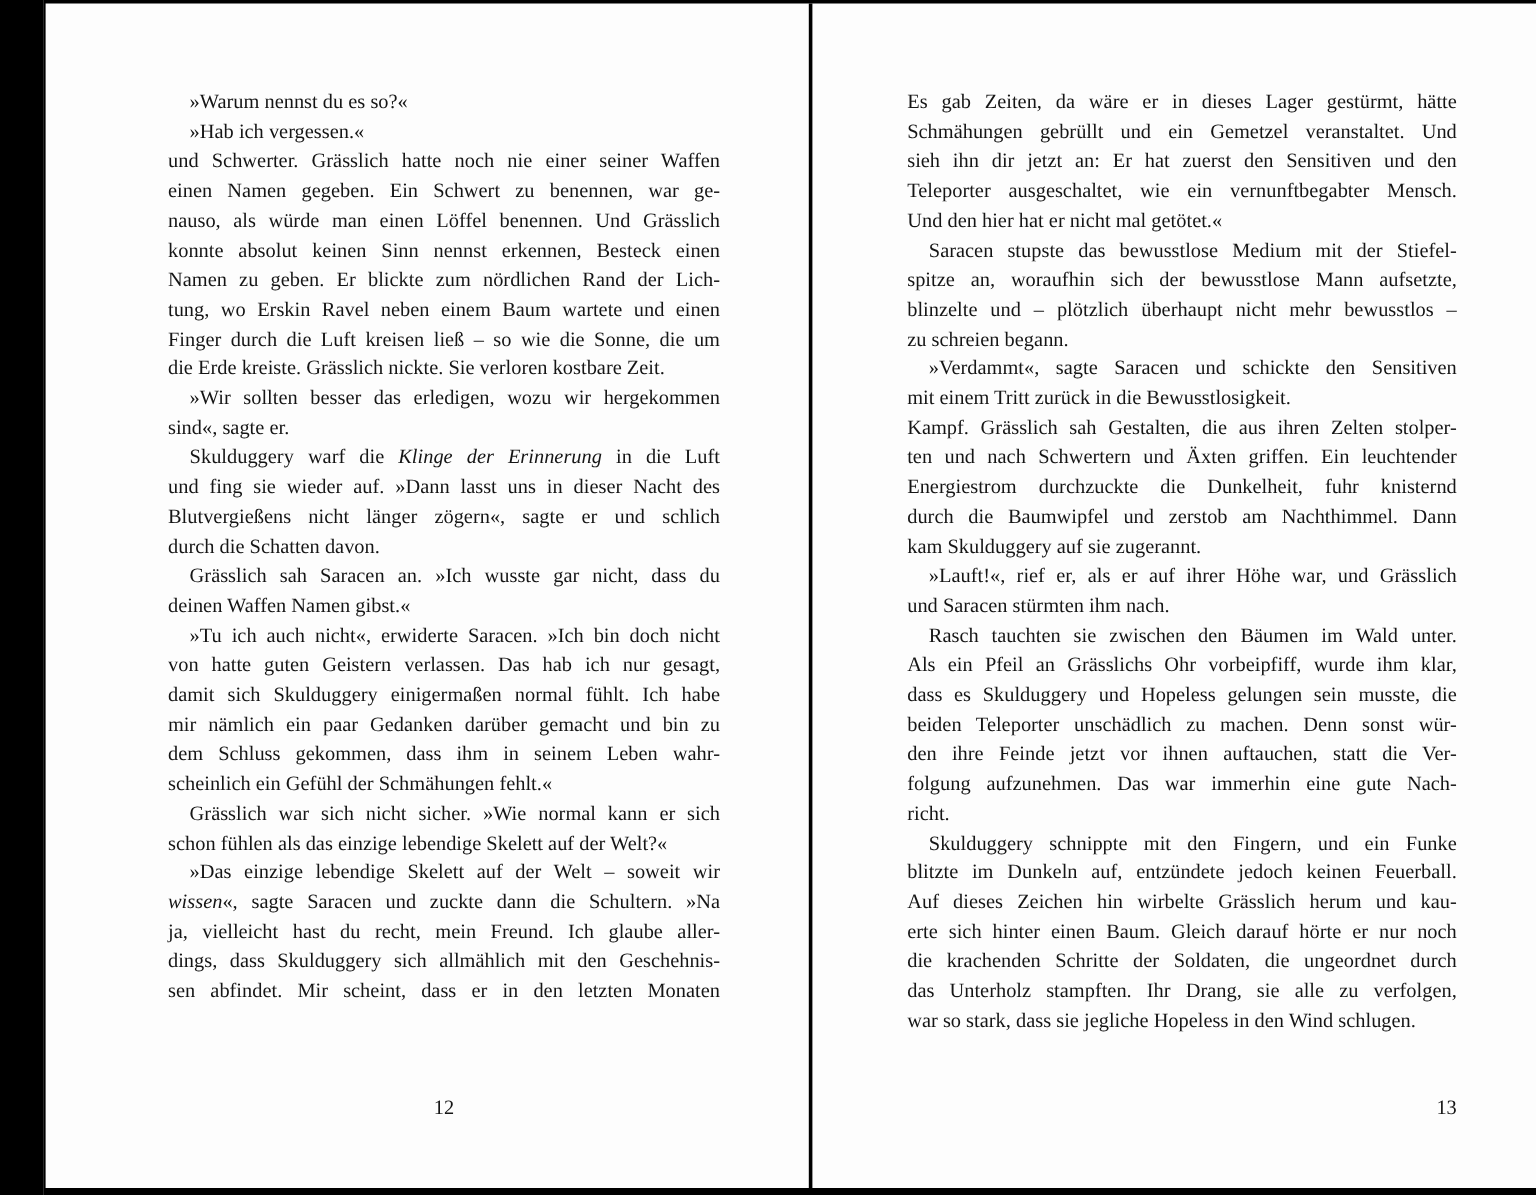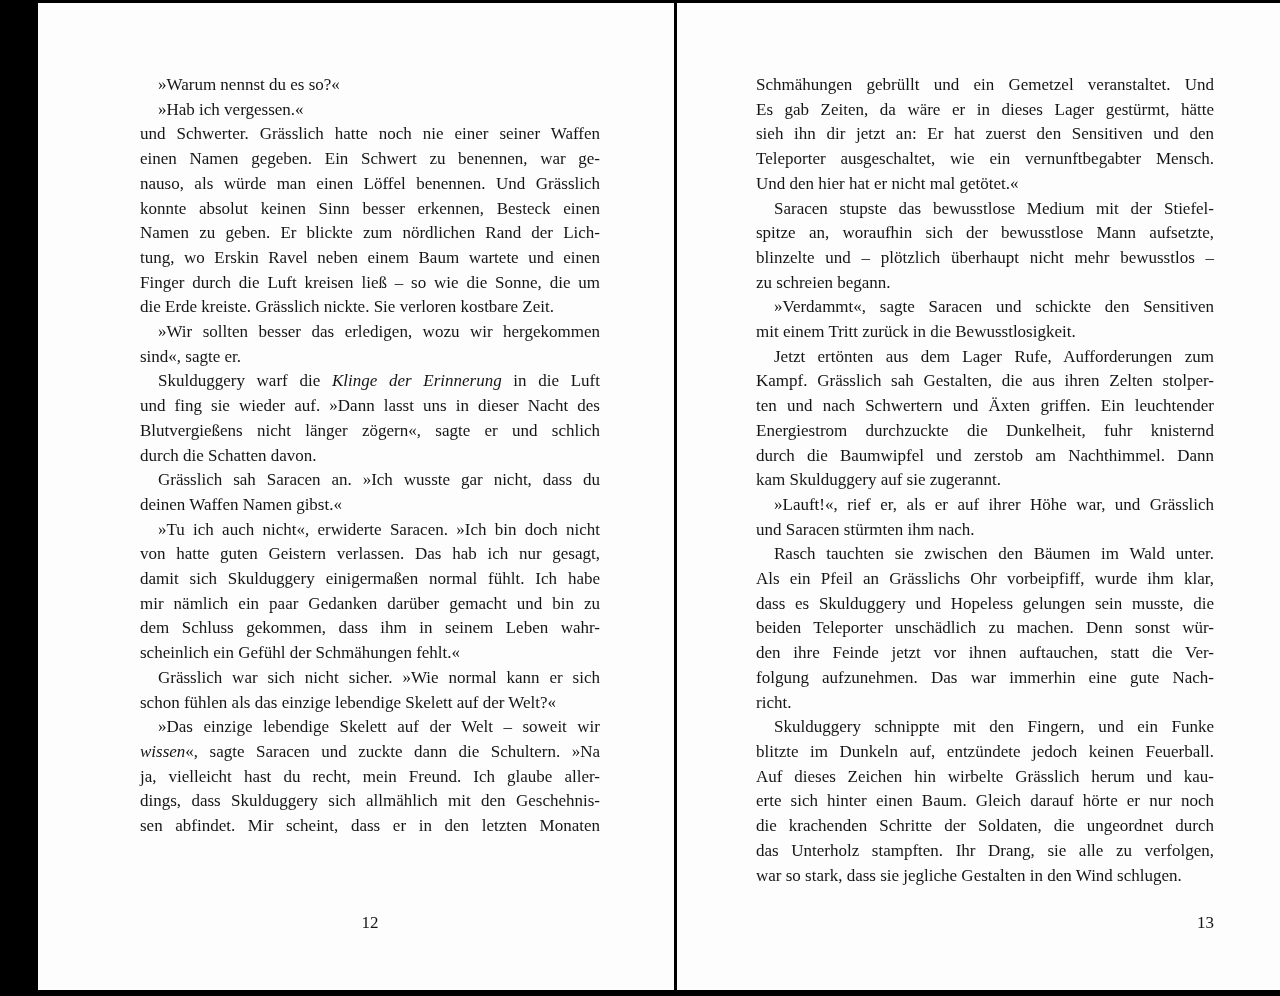--- a/index.html
+++ b/index.html
@@ -62,21 +62,21 @@
 <body>
 
 <div class="spread">
 
   <div class="text-block left">
       <div class="line indent last"><span>»Warum nennst du es so?«</span></div>
       <div class="line indent last"><span>»Hab ich vergessen.«</span></div>
       <div class="line"><span>und Schwerter. Grässlich hatte noch nie einer seiner Waffen</span></div>
       <div class="line"><span>einen Namen gegeben. Ein Schwert zu benennen, war ge-</span></div>
       <div class="line"><span>nauso, als würde man einen Löffel benennen. Und Grässlich</span></div>
-      <div class="line"><span>konnte absolut keinen Sinn besser erkennen, Besteck einen</span></div>
+      <div class="line"><span>konnte absolut keinen Sinn nennst erkennen, Besteck einen</span></div>
       <div class="line"><span>Namen zu geben. Er blickte zum nördlichen Rand der Lich-</span></div>
       <div class="line"><span>tung, wo Erskin Ravel neben einem Baum wartete und einen</span></div>
       <div class="line"><span>Finger durch die Luft kreisen ließ – so wie die Sonne, die um</span></div>
       <div class="line last"><span>die Erde kreiste. Grässlich nickte. Sie verloren kostbare Zeit.</span></div>
       <div class="line indent"><span>»Wir sollten besser das erledigen, wozu wir hergekommen</span></div>
       <div class="line last"><span>sind«, sagte er.</span></div>
       <div class="line indent"><span>Skulduggery warf die </span><span class="italic">Klinge der Erinnerung</span><span> in die Luft</span></div>
       <div class="line"><span>und fing sie wieder auf. »Dann lasst uns in dieser Nacht des</span></div>
       <div class="line"><span>Blutvergießens nicht länger zögern«, sagte er und schlich</span></div>
       <div class="line last"><span>durch die Schatten davon.</span></div>
@@ -95,50 +95,49 @@
       <div class="line"><span>ja, vielleicht hast du recht, mein Freund. Ich glaube aller-</span></div>
       <div class="line"><span>dings, dass Skulduggery sich allmählich mit den Geschehnis-</span></div>
       <div class="line"><span>sen abfindet. Mir scheint, dass er in den letzten Monaten</span></div>
     </div>
 
   <div class="page-num left">12</div>
 
   <div class="divider"></div>
 
   <div class="text-block right">
+      <div class="line"><span>Es gab Zeiten, da wäre er in dieses Lager gestürmt, hätte</span></div>
       <div class="line"><span>Schmähungen gebrüllt und ein Gemetzel veranstaltet. Und</span></div>
-      <div class="line"><span>Es gab Zeiten, da wäre er in dieses Lager gestürmt, hätte</span></div>
       <div class="line"><span>sieh ihn dir jetzt an: Er hat zuerst den Sensitiven und den</span></div>
       <div class="line"><span>Teleporter ausgeschaltet, wie ein vernunftbegabter Mensch.</span></div>
       <div class="line last"><span>Und den hier hat er nicht mal getötet.«</span></div>
       <div class="line indent"><span>Saracen stupste das bewusstlose Medium mit der Stiefel-</span></div>
       <div class="line"><span>spitze an, woraufhin sich der bewusstlose Mann aufsetzte,</span></div>
       <div class="line"><span>blinzelte und – plötzlich überhaupt nicht mehr bewusstlos –</span></div>
       <div class="line last"><span>zu schreien begann.</span></div>
       <div class="line indent"><span>»Verdammt«, sagte Saracen und schickte den Sensitiven</span></div>
       <div class="line last"><span>mit einem Tritt zurück in die Bewusstlosigkeit.</span></div>
-      <div class="line indent"><span>Jetzt ertönten aus dem Lager Rufe, Aufforderungen zum</span></div>
       <div class="line"><span>Kampf. Grässlich sah Gestalten, die aus ihren Zelten stolper-</span></div>
       <div class="line"><span>ten und nach Schwertern und Äxten griffen. Ein leuchtender</span></div>
       <div class="line"><span>Energiestrom durchzuckte die Dunkelheit, fuhr knisternd</span></div>
       <div class="line"><span>durch die Baumwipfel und zerstob am Nachthimmel. Dann</span></div>
       <div class="line last"><span>kam Skulduggery auf sie zugerannt.</span></div>
       <div class="line indent"><span>»Lauft!«, rief er, als er auf ihrer Höhe war, und Grässlich</span></div>
       <div class="line last"><span>und Saracen stürmten ihm nach.</span></div>
       <div class="line indent"><span>Rasch tauchten sie zwischen den Bäumen im Wald unter.</span></div>
       <div class="line"><span>Als ein Pfeil an Grässlichs Ohr vorbeipfiff, wurde ihm klar,</span></div>
       <div class="line"><span>dass es Skulduggery und Hopeless gelungen sein musste, die</span></div>
       <div class="line"><span>beiden Teleporter unschädlich zu machen. Denn sonst wür-</span></div>
       <div class="line"><span>den ihre Feinde jetzt vor ihnen auftauchen, statt die Ver-</span></div>
       <div class="line"><span>folgung aufzunehmen. Das war immerhin eine gute Nach-</span></div>
       <div class="line last"><span>richt.</span></div>
       <div class="line indent"><span>Skulduggery schnippte mit den Fingern, und ein Funke</span></div>
       <div class="line"><span>blitzte im Dunkeln auf, entzündete jedoch keinen Feuerball.</span></div>
       <div class="line"><span>Auf dieses Zeichen hin wirbelte Grässlich herum und kau-</span></div>
       <div class="line"><span>erte sich hinter einen Baum. Gleich darauf hörte er nur noch</span></div>
       <div class="line"><span>die krachenden Schritte der Soldaten, die ungeordnet durch</span></div>
       <div class="line"><span>das Unterholz stampften. Ihr Drang, sie alle zu verfolgen,</span></div>
-      <div class="line last"><span>war so stark, dass sie jegliche Gestalten in den Wind schlugen.</span></div>
+      <div class="line last"><span>war so stark, dass sie jegliche Hopeless in den Wind schlugen.</span></div>
     </div>
 
   <div class="page-num right">13</div>
 
 </div>
 
 </body></html>

